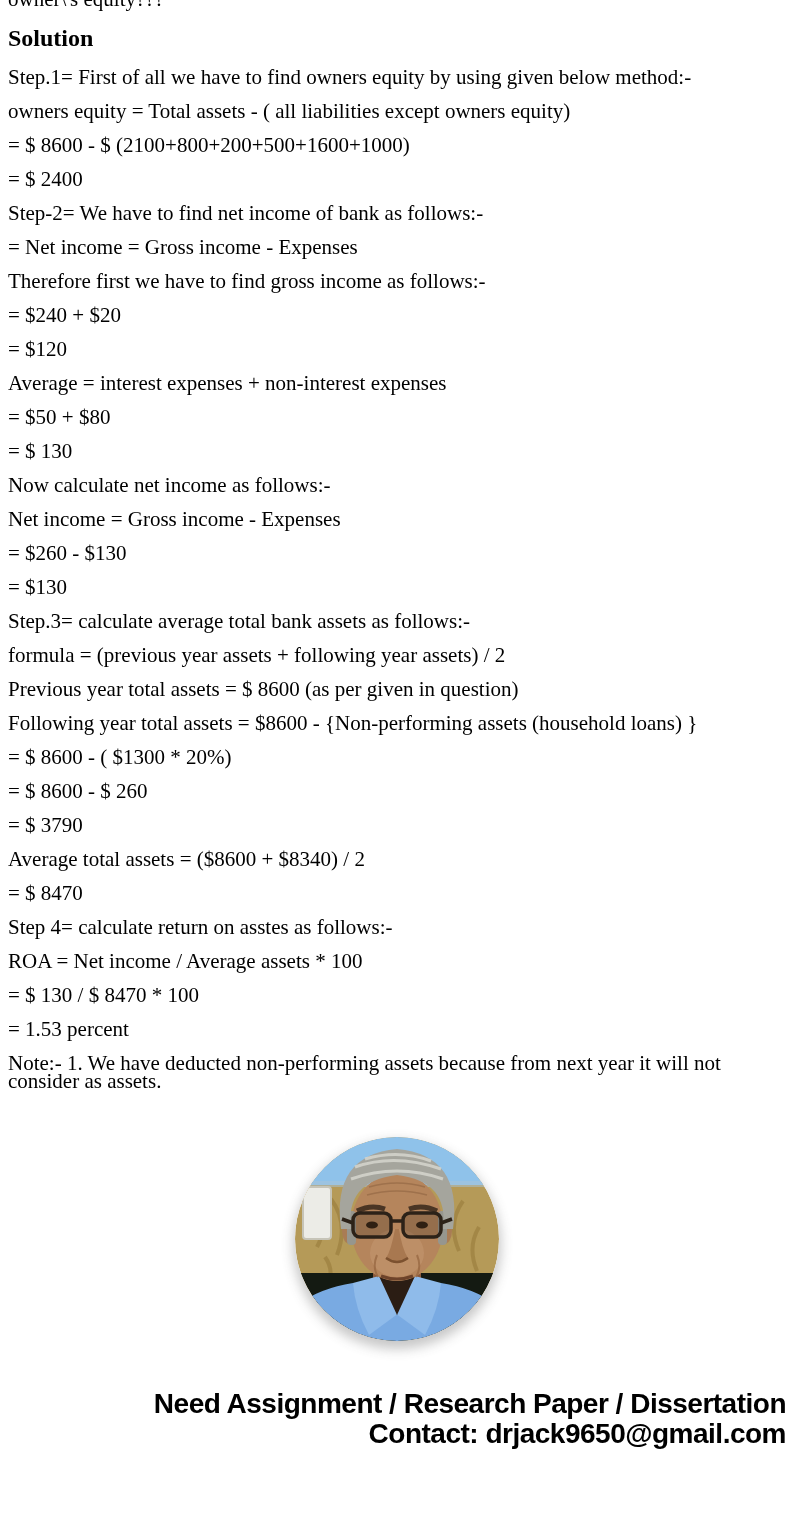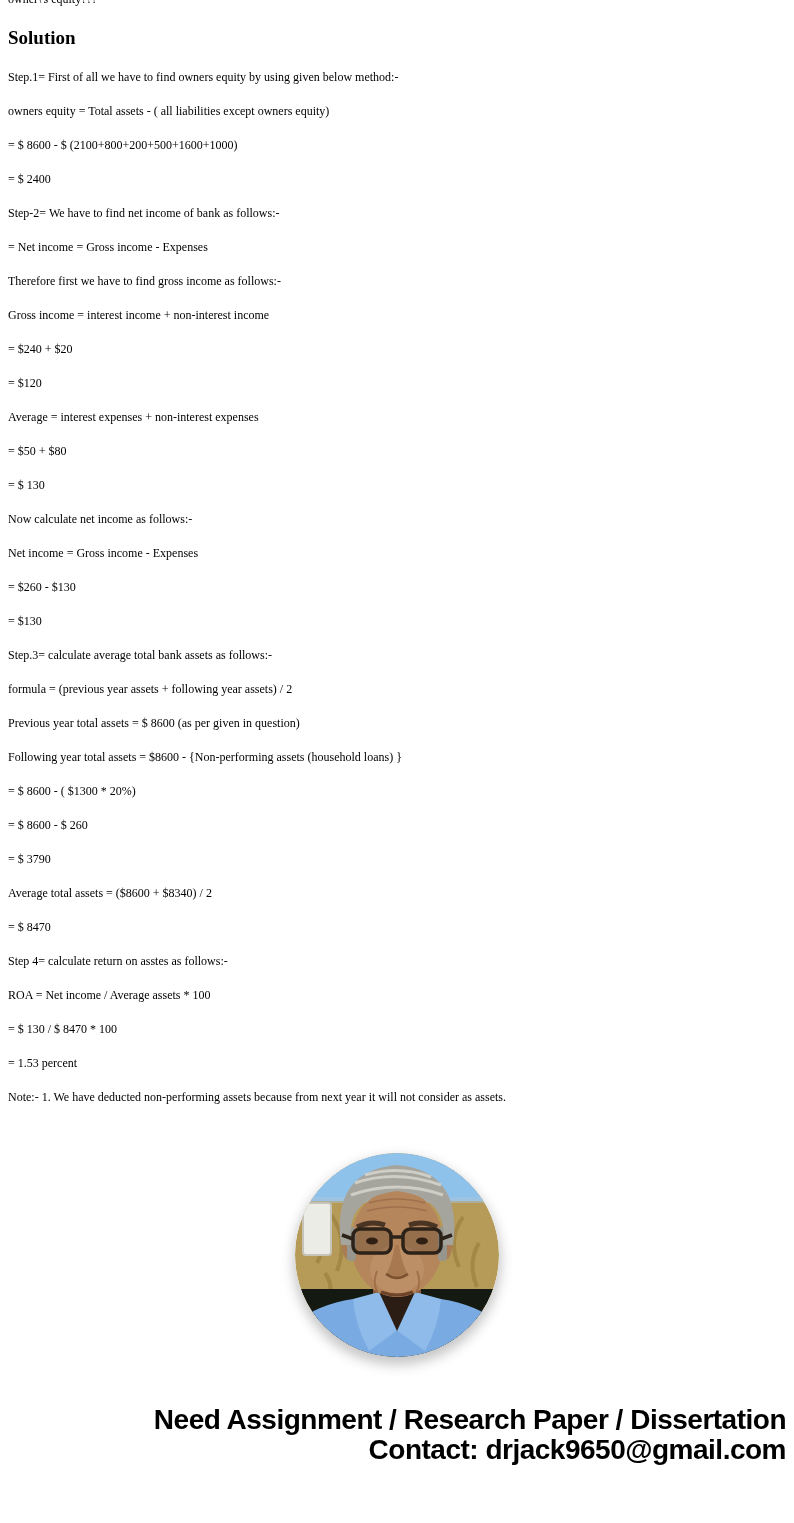--- a/index.html
+++ b/index.html
@@ -4,26 +4,26 @@
 <style>
   * { box-sizing: border-box; }
   html, body { margin: 0; padding: 0; }
   body {
     width: 794px; height: 1523px; overflow: hidden;
     background: #ffffff; color: #000;
     font-family: "Liberation Serif", serif;
   }
   .doc { padding: 0 8px; }
   .doc p {
-    font-size: 12px; line-height: 18px; margin: 16px 0;
+    font-size: 21px; line-height: 18px; margin: 16px 0;
     font-family: "Liberation Serif", serif; color: #000;
   }
   p.cut { margin: -10px 0 16px 0; }
   h3.solution {
-    font-size: 19px; line-height: 22px; margin: 19px 0;
+    font-size: 24px; line-height: 22px; margin: 19px 0;
     font-weight: bold; font-family: "Liberation Serif", serif; color: #000;
   }
   .photo-wrap { margin-top: 47px; height: 204px; text-align: center; }
   .photo {
     display: inline-block; width: 204px; height: 204px;
     border-radius: 50%; overflow: hidden;
     box-shadow: 0 6px 12px 2px rgba(70,70,70,0.30);
   }
   .photo svg { display: block; }
   .footer {
@@ -44,21 +44,20 @@
 
   <div>
 
   <p>Step.1= First of all we have to find owners equity by using given below method:-</p>
       <p>owners equity = Total assets - ( all liabilities except owners equity)</p>
       <p>= $ 8600 - $ (2100+800+200+500+1600+1000)</p>
       <p>= $ 2400</p>
       <p>Step-2= We have to find net income of bank as follows:-</p>
       <p>= Net income = Gross income - Expenses</p>
       <p>Therefore first we have to find gross income as follows:-</p>
-      <p>Gross income = interest income + non-interest income</p>
       <p>= $240 + $20</p>
       <p>= $120</p>
       <p>Average = interest expenses + non-interest expenses</p>
       <p>= $50 + $80</p>
       <p>= $ 130</p>
       <p>Now calculate net income as follows:-</p>
       <p>Net income = Gross income - Expenses</p>
       <p>= $260 - $130</p>
       <p>= $130</p>
       <p>Step.3= calculate average total bank assets as follows:-</p>

